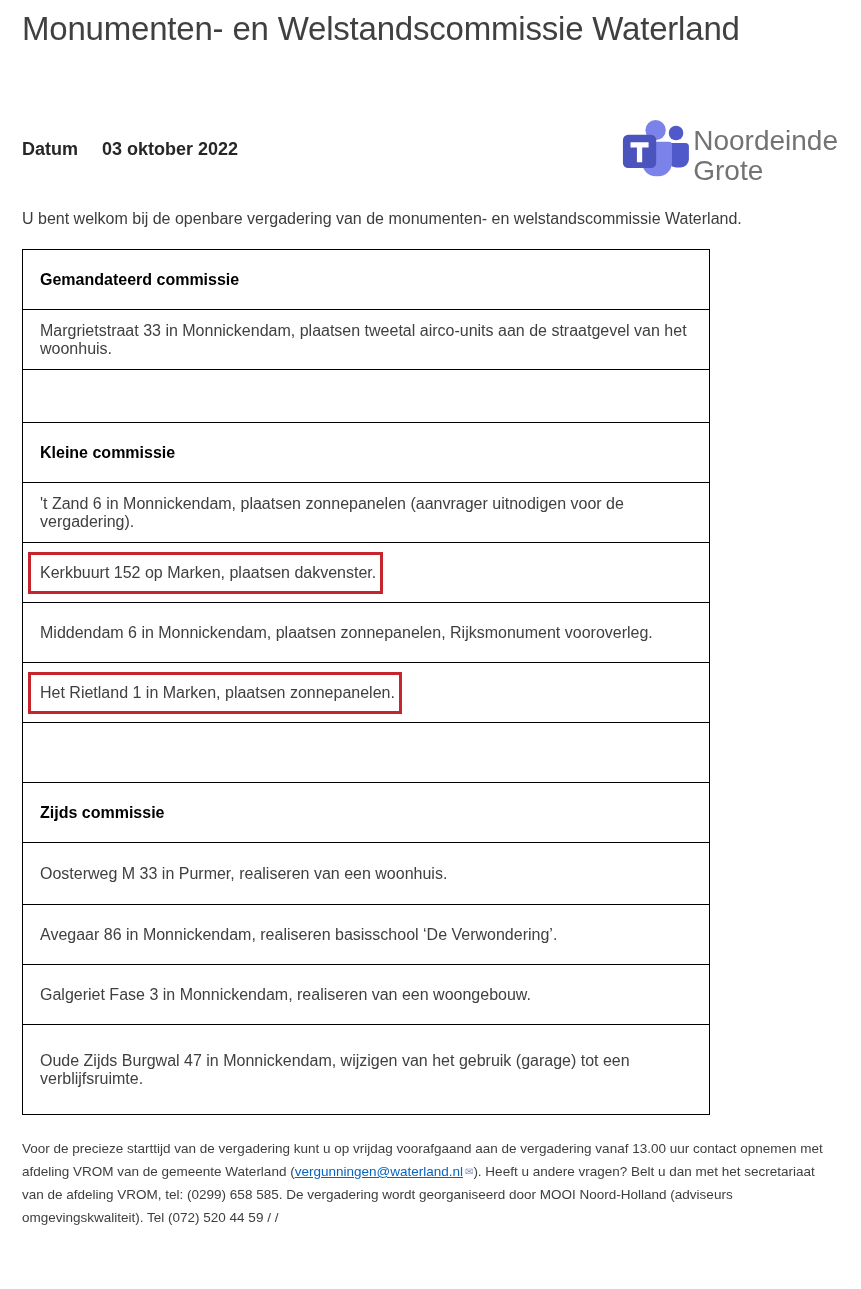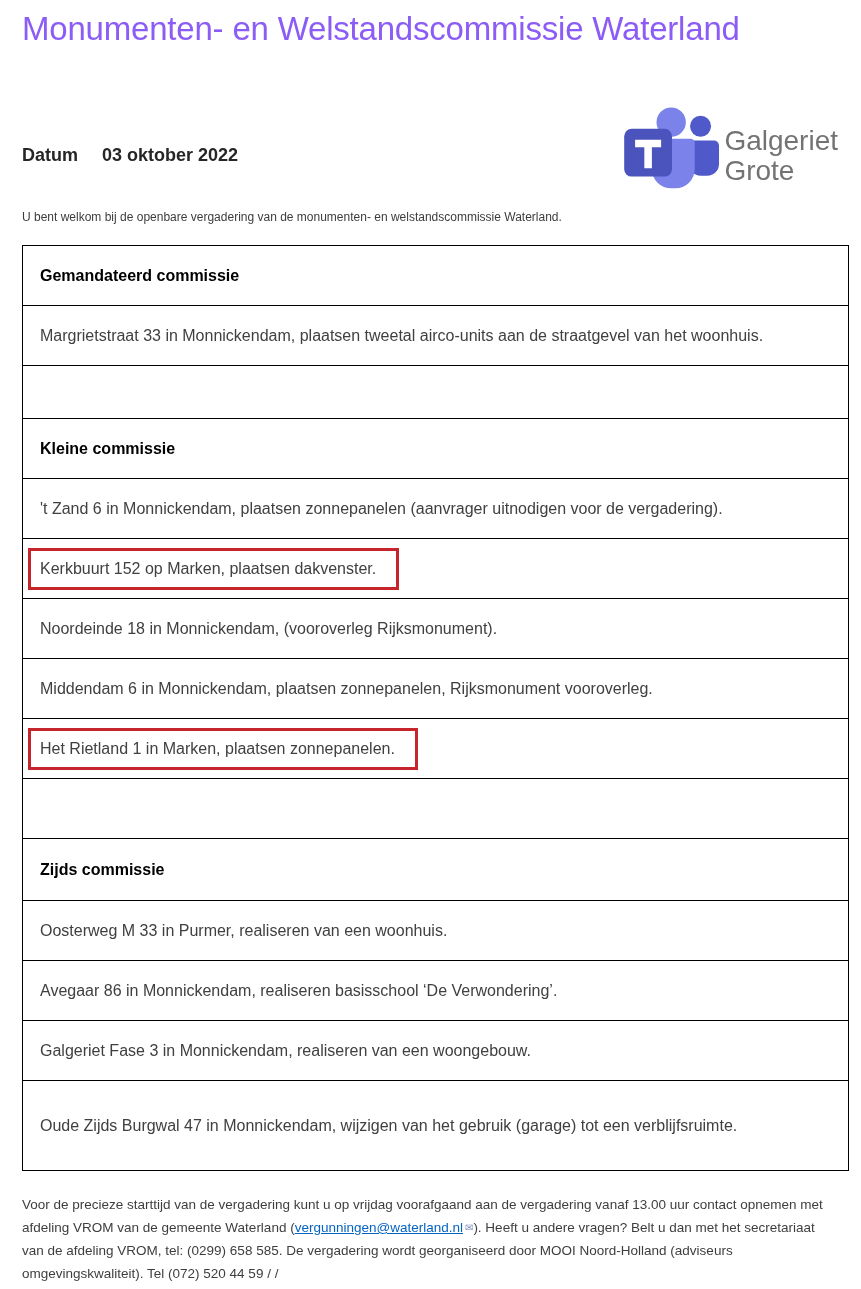--- a/index.html
+++ b/index.html
@@ -10,31 +10,31 @@
     font-family: "Liberation Sans", sans-serif;
     position: relative;
     overflow: hidden;
   }
   .content { padding: 0 21px 0 22px; position: relative; }
 
   .page-title {
     margin: 10px 0 0 0;
     font-size: 33px;
     font-weight: 400;
-    color: #8b5cf6;
+    color: #404040;
     letter-spacing: -0.2px;
     white-space: nowrap;
   }
 
   .header-band { position: relative; height: 155px; }
 
   .date-row {
     position: absolute;
     left: 0;
-    top: 97px;
+    top: 91px;
     font-size: 18px;
     font-weight: 700;
     color: #262626;
   }
   .date-row .date-value { margin-left: 24px; }
 
   .teams-logo {
     position: absolute;
     top: 48px;
     right: 2px;
@@ -49,46 +49,46 @@
     margin-left: 2px;
     font-size: 28px;
     line-height: 30px;
     color: #737373;
     font-weight: 400;
   }
 
   .intro {
     margin: 0;
     padding-top: 7px;
-    font-size: 12px;
+    font-size: 16px;
     color: #3c3c3c;
   }
 
   table.agenda {
     margin-top: 21px;
-    width: 827px;
+    width: 688px;
     border-collapse: collapse;
   }
   table.agenda td {
     border: 1px solid #000000;
     padding: 0 14px 0 17px;
     font-size: 16px;
     color: #404040;
     vertical-align: middle;
   }
   table.agenda tr { height: 60px; }
   table.agenda tr:nth-child(3)  { height: 53px; }
   table.agenda tr:nth-child(11) { height: 62px; }
   table.agenda tr:last-child    { height: 90px; padding-left: 48px; }
   table.agenda tr.header td { font-weight: 700; color: #000000; }
 
   .red-box {
     display: inline-block;
     border: 3px solid #c6262b;
-    padding: 9px 20px 9px 9px;
+    padding: 9px 4px 9px 9px;
     margin-left: -12px;
   }
 
   .footer {
     margin-top: 22px;
     width: 818px;
     font-size: 13.5px;
     line-height: 23px;
     color: #3e3e3e;
   }
@@ -125,21 +125,21 @@
         <circle cx="96" cy="26" r="12.5" fill="#5059c9"></circle>
         <path d="M82 43 h30 a6 6 0 0 1 6 6 v22 a14 14 0 0 1 -14 14 h-8 a14 14 0 0 1 -14 -14 z" fill="#5059c9"></path>
 
         <circle cx="61" cy="21" r="17.5" fill="#7b83eb"></circle>
         <path d="M38 41 h46 a5 5 0 0 1 5 5 v31 a23 23 0 0 1 -23 23 h-5 a23 23 0 0 1 -23 -23 z" fill="#7b83eb"></path>
 
         <rect x="5" y="29" width="57" height="57" rx="9" fill="#4b53bc"></rect>
         <path d="M18 42 h31 v9 h-11 v25 h-9 v-25 h-11 z" fill="#ffffff"></path>
       </svg>
       <div class="teams-wordmark">
-        <div>Galgeriet</div>
+        <div>Noordeinde</div>
         <div>Grote</div>
       </div>
     </div>
   </div>
 
   <p class="intro">U bent welkom bij de openbare vergadering van de monumenten- en welstandscommissie Waterland.</p>
 
   <table class="agenda">
     <tbody>
         <tr class="header">
@@ -152,23 +152,20 @@
           <td></td>
         </tr>
         <tr class="header">
           <td>Kleine commissie</td>
         </tr>
         <tr class="item">
           <td>'t Zand 6 in Monnickendam, plaatsen zonnepanelen (aanvrager uitnodigen voor de vergadering).</td>
         </tr>
         <tr class="item">
           <td><span class="red-box">Kerkbuurt 152 op Marken, plaatsen dakvenster.</span></td>
-        </tr>
-        <tr class="item">
-          <td>Noordeinde 18 in Monnickendam, (vooroverleg Rijksmonument).</td>
         </tr>
         <tr class="item">
           <td>Middendam 6 in Monnickendam, plaatsen zonnepanelen, Rijksmonument vooroverleg.</td>
         </tr>
         <tr class="item">
           <td><span class="red-box">Het Rietland 1 in Marken, plaatsen zonnepanelen.</span></td>
         </tr>
         <tr class="empty">
           <td></td>
         </tr>

